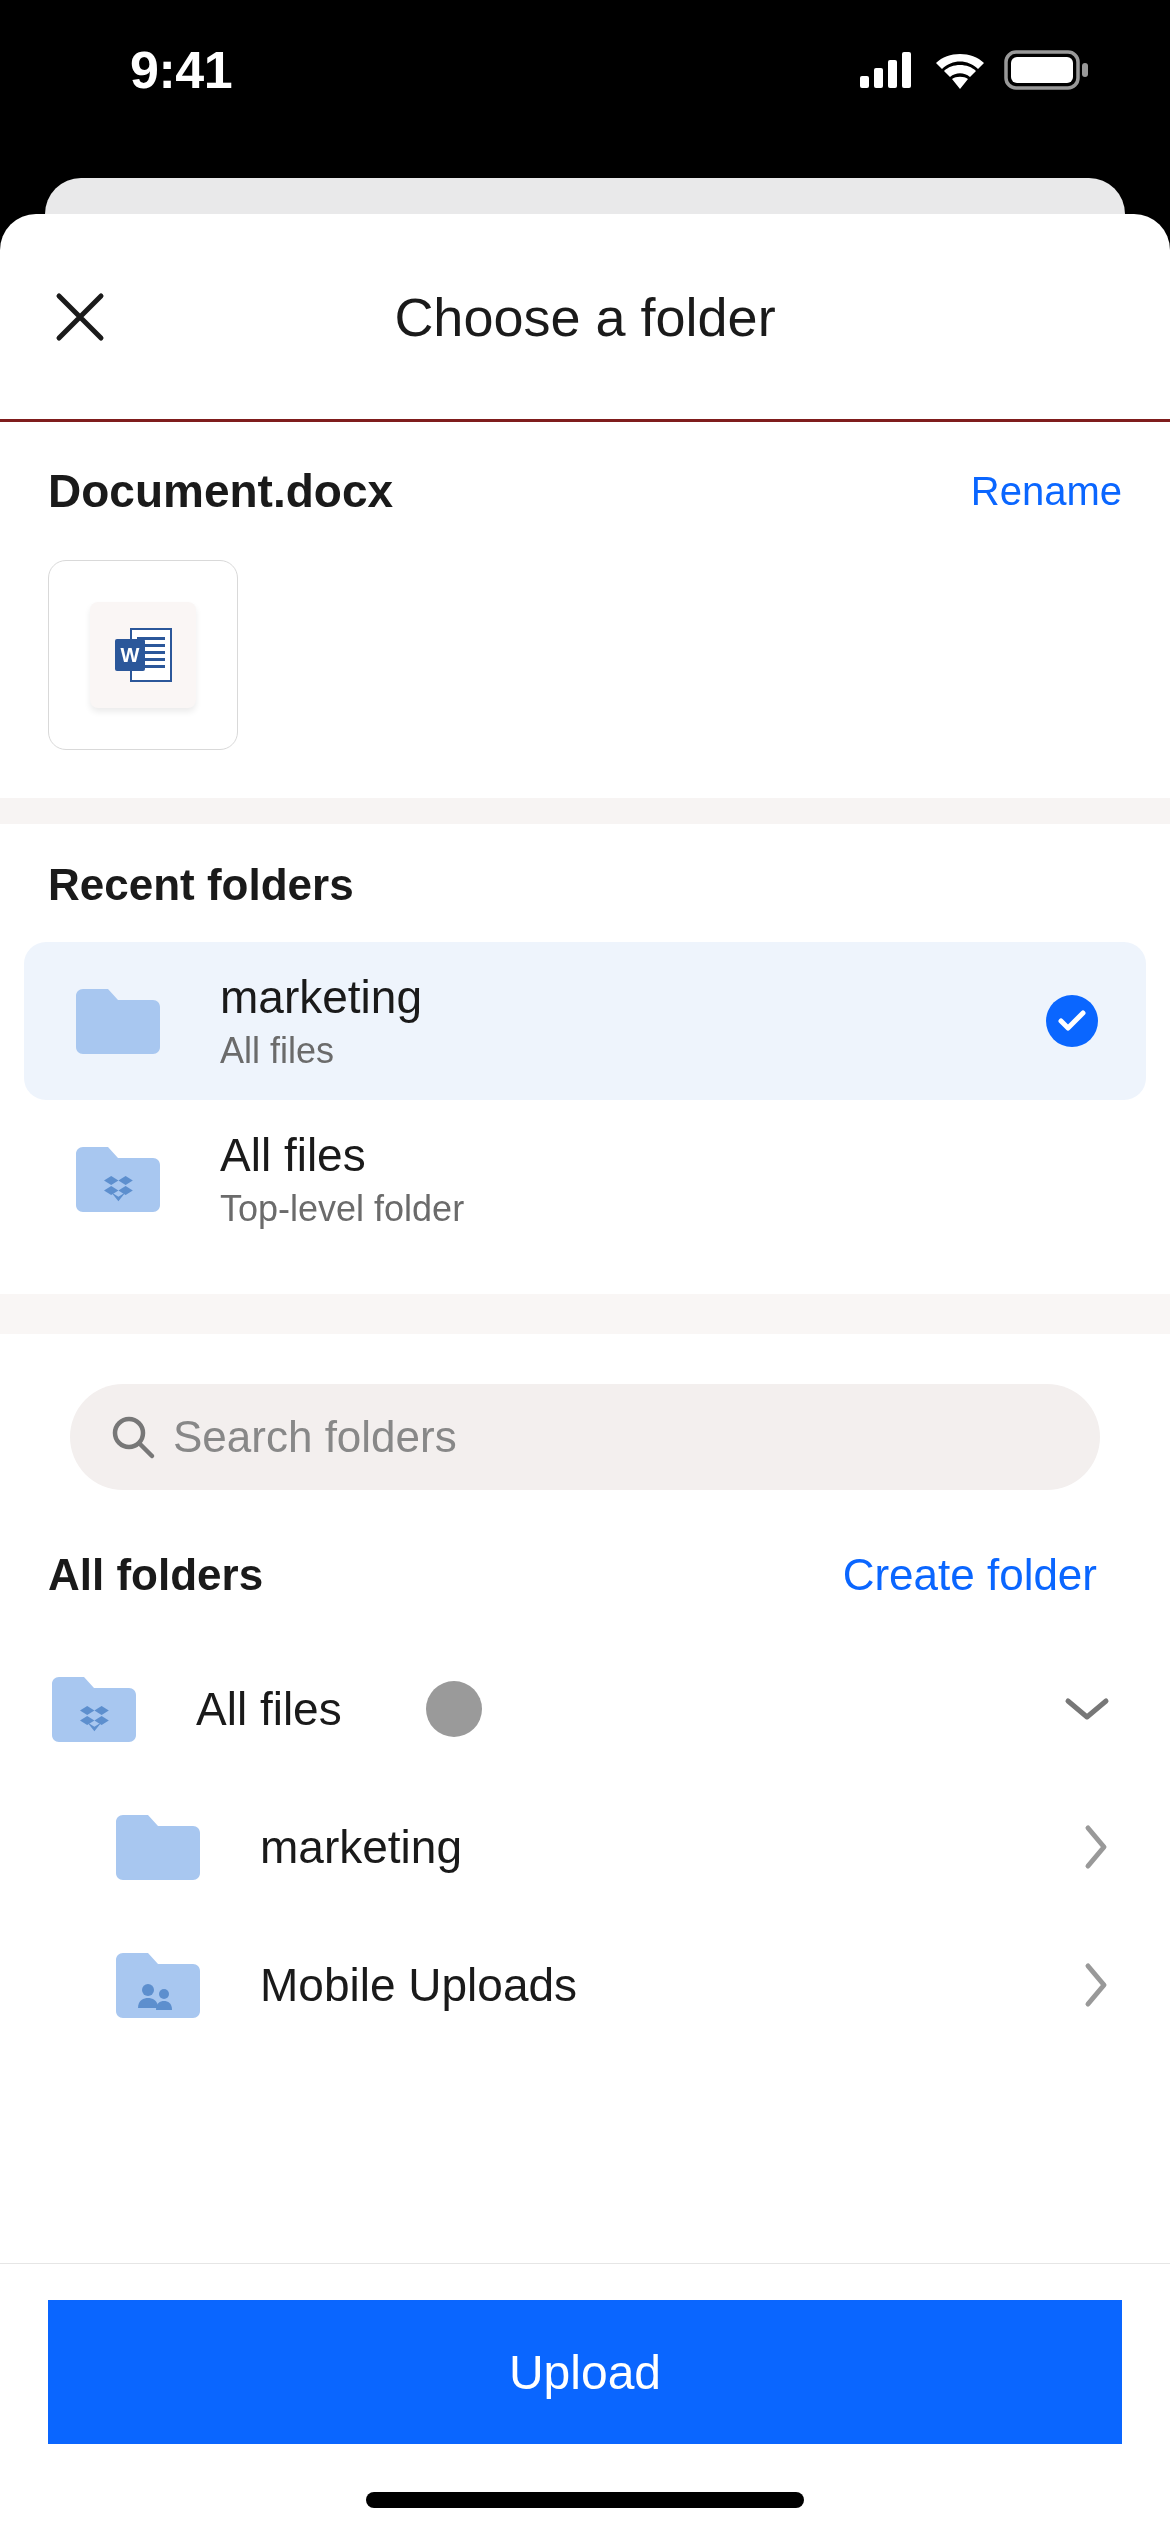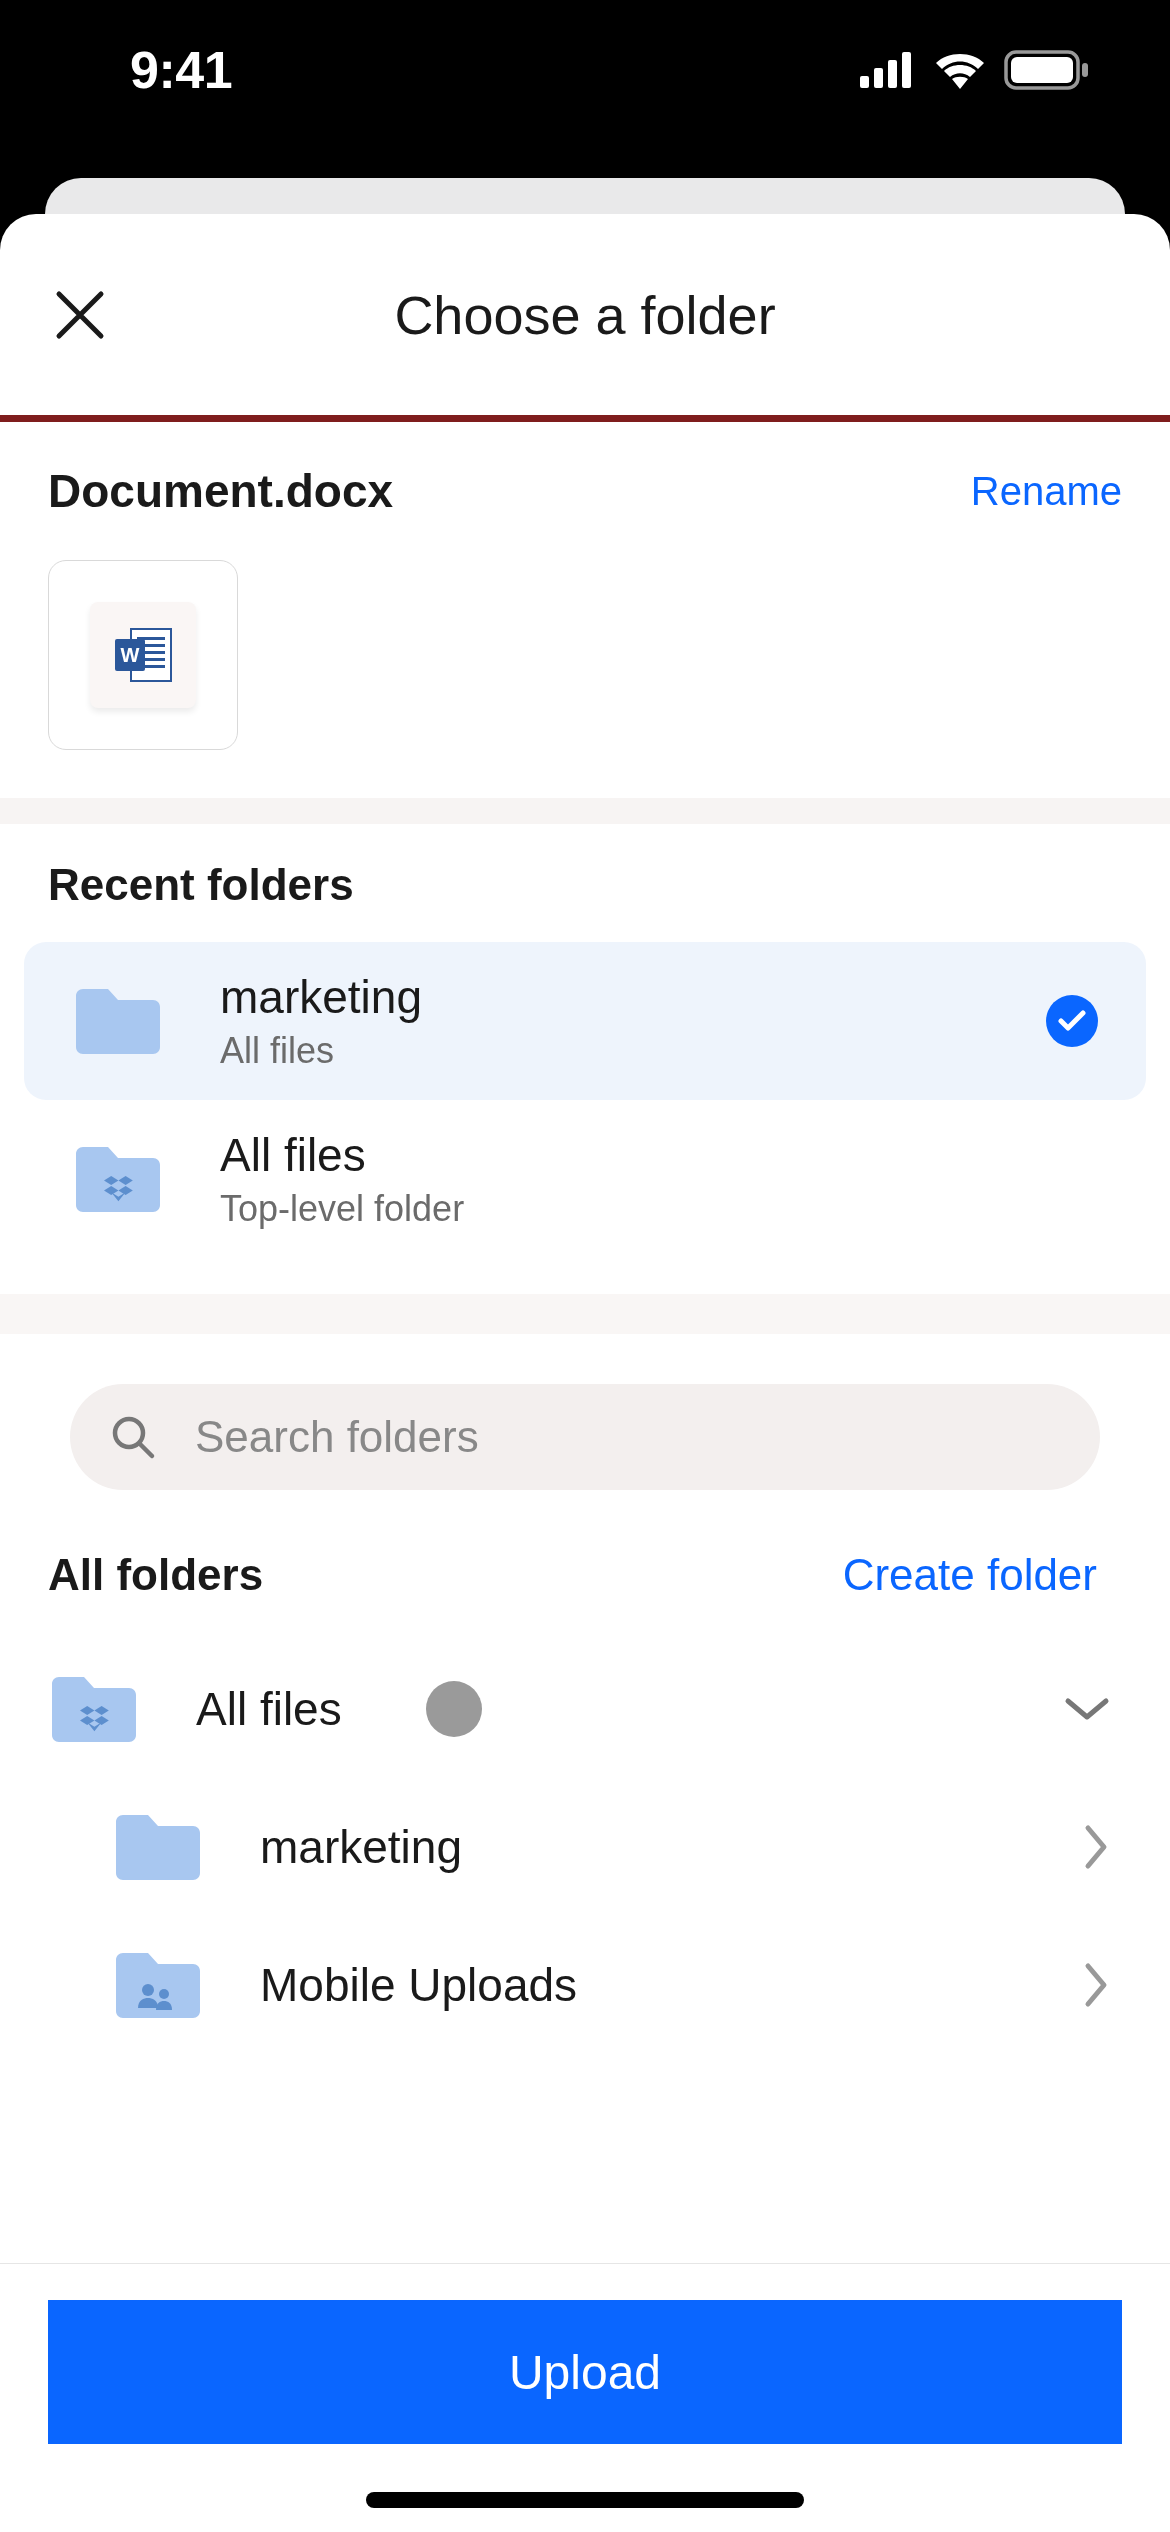--- a/index.html
+++ b/index.html
@@ -3,21 +3,21 @@
 <meta charset="utf-8">
 <style>
   * { box-sizing: border-box; margin: 0; padding: 0; }
   html, body { width: 1170px; height: 2532px; font-family: -apple-system, Helvetica, Arial, sans-serif; background: #000; }
   .device { width: 1170px; height: 2532px; background: #000; position: relative; overflow: hidden; }
   .status-bar { height: 140px; display: flex; align-items: center; justify-content: space-between; padding: 0 80px 0 130px; color: #fff; }
   .status-time { font-size: 52px; font-weight: 600; letter-spacing: -0.5px; }
   .status-icons { display: flex; align-items: center; gap: 18px; }
   .backdrop-card { position: absolute; top: 178px; left: 45px; right: 45px; height: 60px; background: #e9e9ea; border-radius: 36px 36px 0 0; }
   .sheet { position: absolute; top: 214px; left: 0; right: 0; bottom: 0; background: #fff; border-radius: 36px 36px 0 0; display: flex; flex-direction: column; }
-  .sheet-header { height: 208px; border-bottom: 7px solid #7f1d1d; display: flex; align-items: center; position: relative; }
+  .sheet-header { height: 208px; border-bottom: 3px solid #7f1d1d; display: flex; align-items: center; position: relative; }
   .close-btn { position: absolute; left: 48px; top: 50%; transform: translateY(-50%); width: 64px; height: 64px; display: flex; align-items: center; justify-content: center; }
   .sheet-title { width: 100%; text-align: center; font-size: 54px; font-weight: 500; color: #1a1a1a; }
   .file-section { padding: 42px 48px 48px 48px; }
   .file-row { display: flex; align-items: center; justify-content: space-between; margin-bottom: 42px; }
   .file-name { font-size: 46px; font-weight: 700; color: #1a1a1a; }
   .rename-link { font-size: 40px; font-weight: 500; color: #0a66ff; }
   .file-thumb { width: 190px; height: 190px; border: 1px solid #d9d9d9; border-radius: 18px; display: flex; align-items: center; justify-content: center; }
   .word-icon-wrap { width: 106px; height: 106px; background: #faf6f5; border-radius: 8px; display: flex; align-items: center; justify-content: center; box-shadow: 0 4px 6px rgba(0,0,0,0.08); }
   .gap-bar { height: 26px; background: #f7f4f3; }
   .recent-section { padding: 36px 0 0 0; }
@@ -25,21 +25,21 @@
   .recent-item { display: flex; align-items: center; padding: 28px 48px; margin: 0 24px; border-radius: 22px; position: relative; }
   .recent-item.selected { background: #eef4fc; }
   .folder-icon { width: 92px; height: 74px; flex-shrink: 0; }
   .recent-text { margin-left: 56px; flex: 1; }
   .recent-name { font-size: 46px; color: #1a1a1a; margin-bottom: 6px; }
   .recent-sub { font-size: 36px; color: #6b6b6b; }
   .check-badge { width: 52px; height: 52px; border-radius: 50%; background: #0a66ff; display: flex; align-items: center; justify-content: center; flex-shrink: 0; }
   .gap-bar2 { height: 40px; background: #f9f6f5; margin-top: 36px; }
   .search-wrap { padding: 50px 70px 40px 70px; }
   .search-field { height: 106px; background: #f3efee; border-radius: 53px; display: flex; align-items: center; padding: 0 40px; }
-  .search-placeholder { font-size: 44px; color: #888; margin-left: 39px; }
+  .search-placeholder { font-size: 44px; color: #888; margin-left: 17px; }
   .all-folders-header { display: flex; align-items: center; justify-content: space-between; padding: 20px 73px 40px 48px; }
   .all-folders-title { font-size: 44px; font-weight: 700; color: #1a1a1a; }
   .create-folder-link { font-size: 44px; font-weight: 500; color: #0a66ff; }
   .tree { padding: 0 48px; }
   .tree-row { display: flex; align-items: center; height: 138px; position: relative; }
   .tree-row.child { padding-left: 64px; }
   .tree-label { font-size: 46px; color: #1a1a1a; margin-left: 56px; }
   .loading-dot { width: 56px; height: 56px; border-radius: 50%; background: #9a9a9a; margin-left: 84px; }
   .chevron { position: absolute; right: 12px; }
   .footer { position: absolute; bottom: 0; left: 0; right: 0; background: #fff; border-top: 1px solid #e6e6e6; padding: 36px 48px 88px 48px; }

